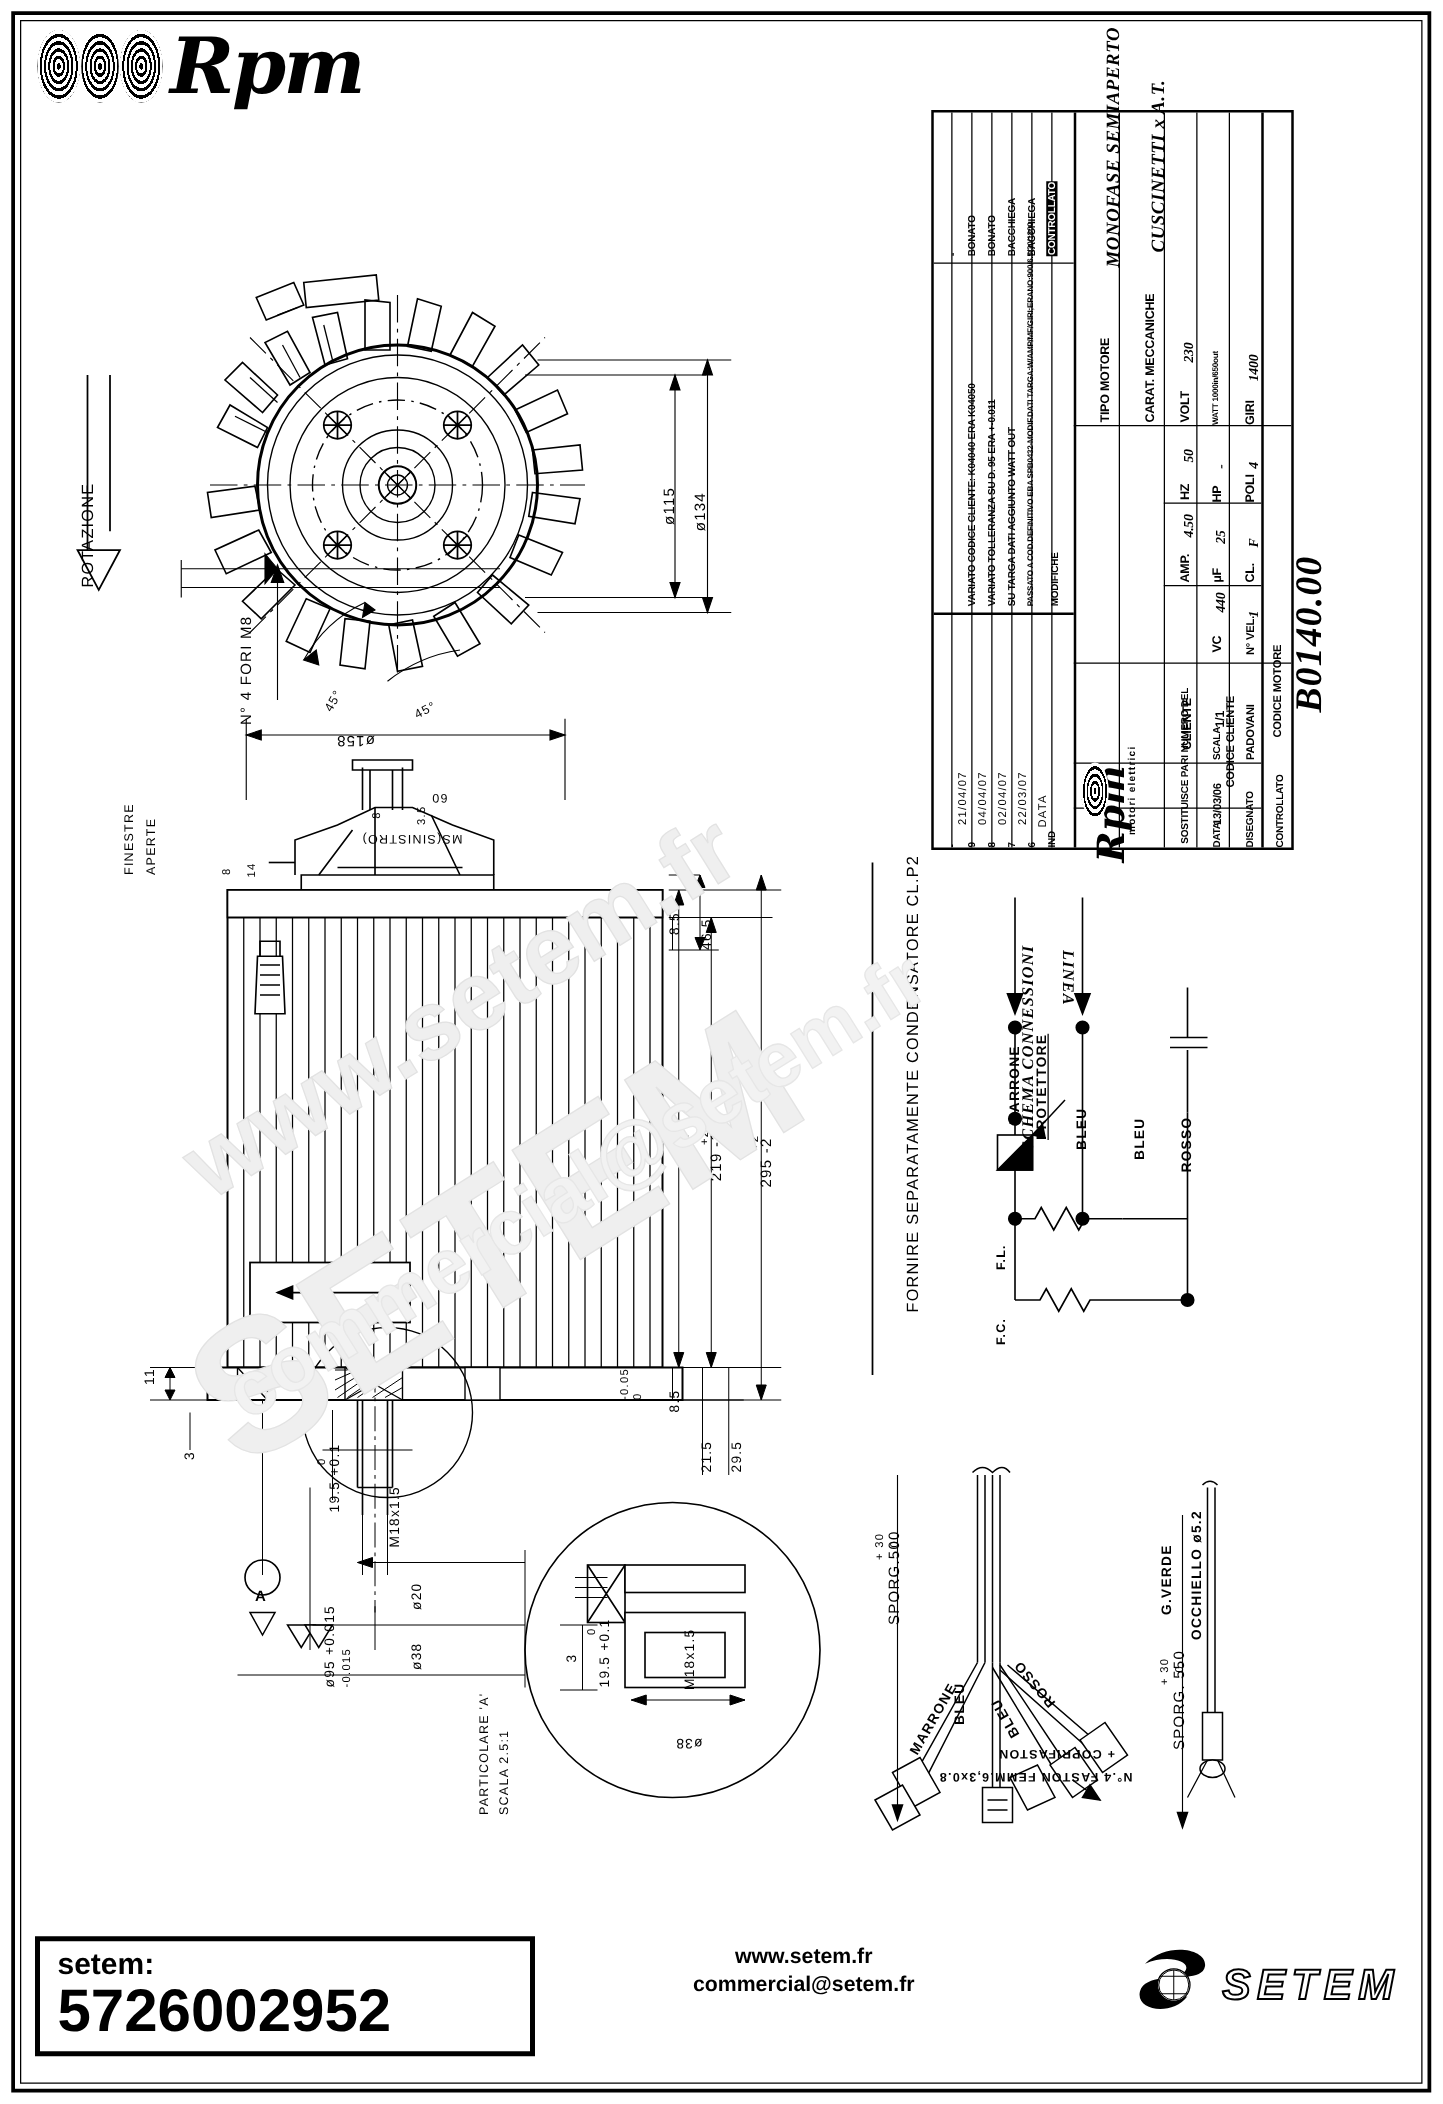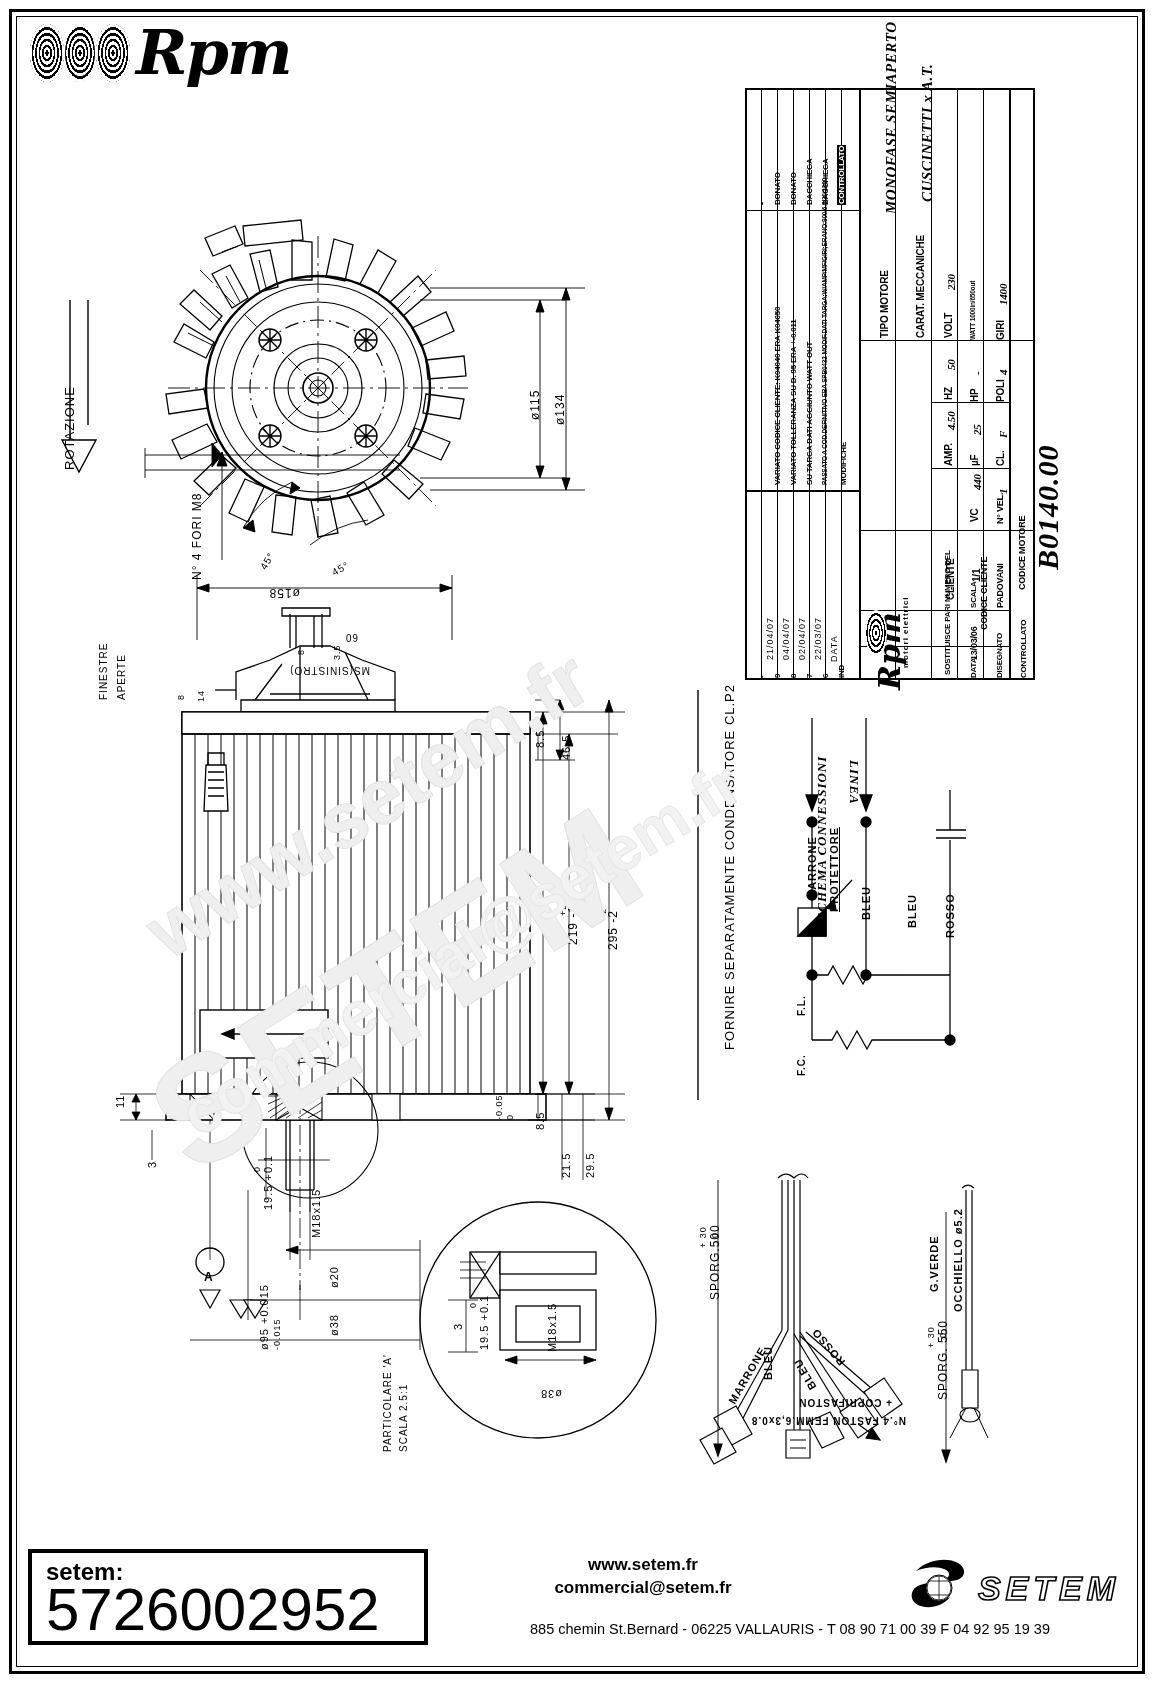--- a/index.html
+++ b/index.html
@@ -130,21 +130,21 @@
   
   #footer{
     position:absolute;left:28px;bottom:26px;width:1096px;height:108px;
   }
   .code-box{
     position:absolute;left:0;top:0;width:400px;height:96px;
     border:4px solid #000;box-sizing:border-box;
     display:flex;flex-direction:column;justify-content:center;padding-left:14px;
   }
   .code-lbl{font-size:24px;font-weight:bold;line-height:26px;}
-  .code-num{font-size:60px;font-weight:normal;line-height:50px;letter-spacing:0px;}
+  .code-num{font-size:48px;font-weight:bold;line-height:50px;letter-spacing:0px;}
   .contact{
     position:absolute;left:430px;top:4px;width:370px;text-align:center;
     font-size:17px;font-weight:bold;line-height:23px;
   }
   .addr{
     position:absolute;left:412px;top:72px;width:700px;text-align:center;
     font-size:14.5px;font-weight:normal;
   }
   .setem-logo{
     position:absolute;right:4px;top:8px;display:flex;align-items:center;gap:8px;
@@ -704,21 +704,20 @@
 
   <div id="footer">
     <div class="code-box">
       <span class="code-lbl">setem:</span>
       <span class="code-num">5726002952</span>
     </div>
     <div class="contact">
       <div>www.setem.fr</div>
       <div>commercial@setem.fr</div>
     </div>
-    <div class="addr">885 chemin St.Bernard  -  06225 VALLAURIS  -  T 08 90 71 00 39   F 04 92 95 19 39</div>
     <div class="setem-logo">
       <span class="setem-s">
         <svg viewBox="0 0 62 62" width="62" height="62">
           <path d="M8,14 C26,-4 58,2 56,16 C54,28 30,22 22,30 C14,38 28,46 42,40
                    C30,56 0,52 4,36 C8,22 34,28 40,20 C46,12 26,6 8,14 Z" fill="#000"></path>
           <ellipse cx="31" cy="31" rx="13" ry="13" fill="#fff" stroke="#000" stroke-width="1"></ellipse>
           <path d="M19,31 a12,12 0 0,0 24,0 a12,12 0 0,0 -24,0
                    M20,24 h22 M20,38 h22 M31,19 v24" fill="none" stroke="#000" stroke-width="0.8"></path>
         </svg>
       </span>

